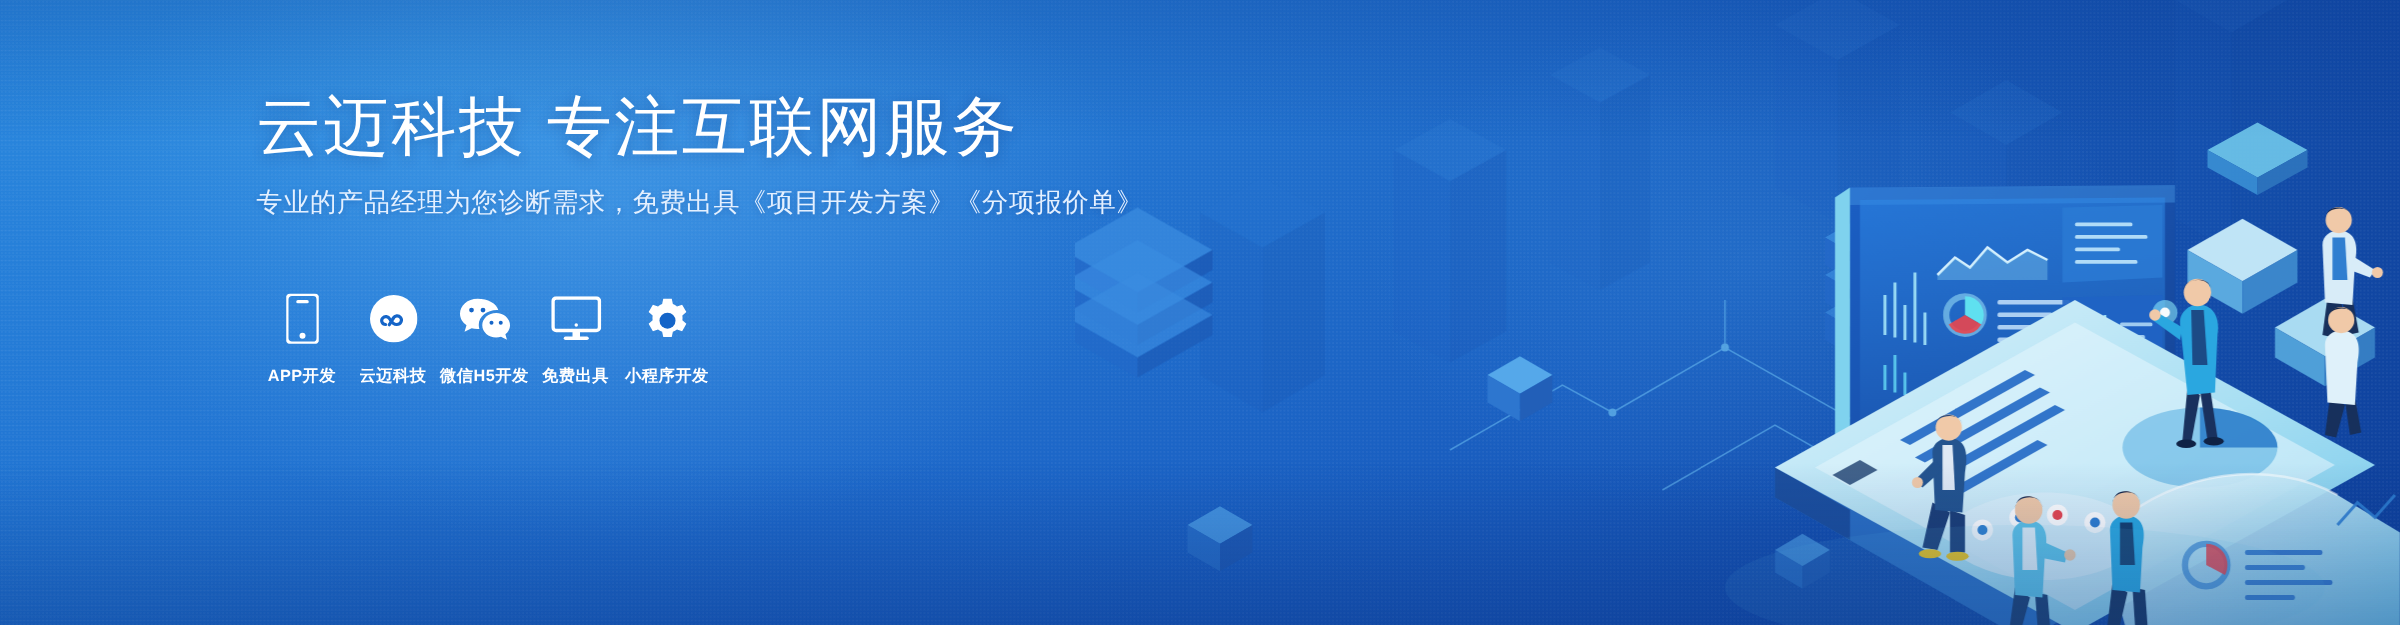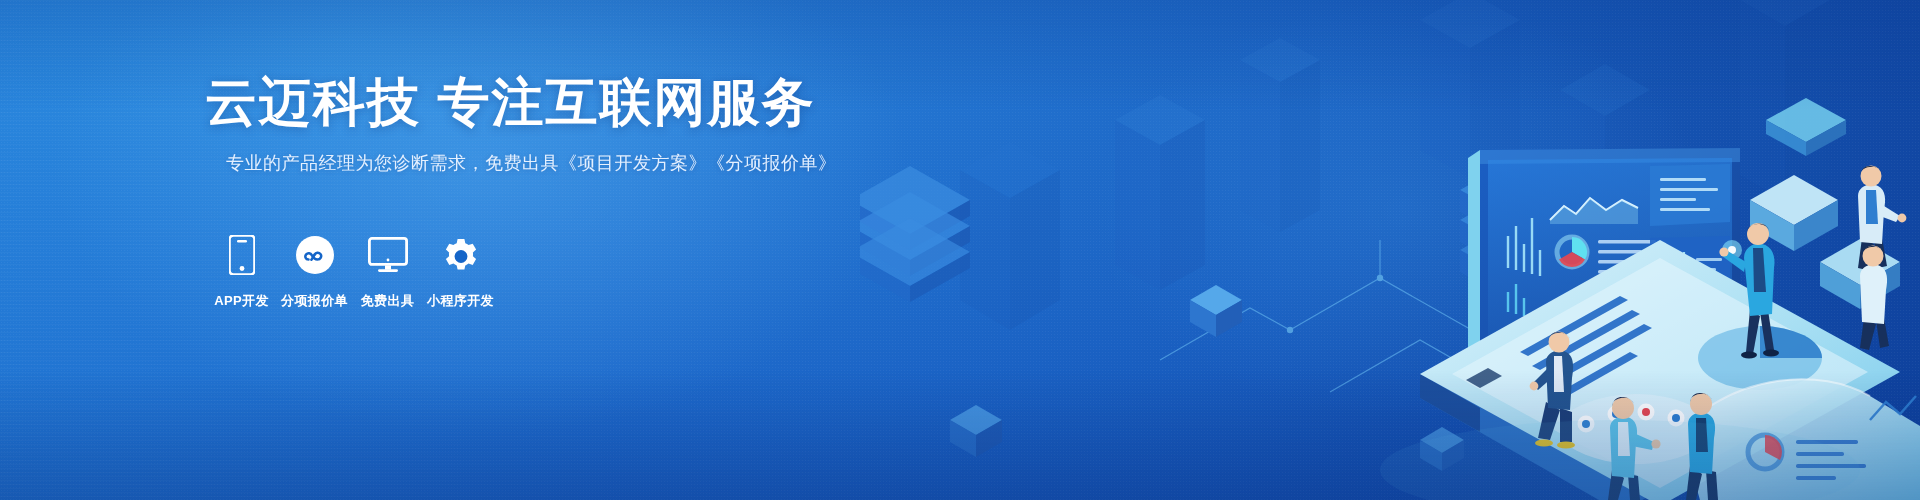--- a/index.html
+++ b/index.html
@@ -51,31 +51,30 @@
     position:absolute; inset:0;
     background:
       linear-gradient(180deg, rgba(10,55,140,0.22) 0%, rgba(0,0,0,0) 22%, rgba(0,0,0,0) 74%, rgba(8,45,120,0.30) 100%);
   }
 
   
   .copy { position:absolute; left:205px; top:0; width:720px; height:100%; }
 
   .headline {
     position:absolute; top:72px; left:0;
-    font-size:52px; font-weight:bold; color:#ffffff;
+    font-size:52px; font-weight:normal; color:#ffffff;
     letter-spacing:2px; line-height:1.16;
     text-shadow:0 2px 10px rgba(6,40,110,.30);
     white-space:nowrap;
   }
   .sub { position:absolute; left:0; top:146px; width:700px; }
   .sub-line {
-    font-size:18px; color:#e4f0ff; line-height:34px;
+    font-size:21px; color:#e4f0ff; line-height:34px;
     letter-spacing:.5px; white-space:nowrap;
     text-shadow:0 1px 5px rgba(6,40,110,.22);
-    margin-left:21px;
   }
 
   
   .services {
     position:absolute; left:0; top:232px;
     display:flex; align-items:flex-end; gap:0;
   }
   .svc {
     display:flex; flex-direction:column; align-items:center;
     width:73px;
@@ -483,23 +482,36 @@
       </div>
 
       <div class="svc">
         <div class="svc-ico">
           <svg width="38" height="38" viewBox="0 0 38 38">
             <circle cx="19" cy="19" r="19" fill="#fff"></circle>
             <path d="M12.5,23.6 C9.6,23.6 8.4,20.4 10.2,18.4 C11.8,16.6 14.6,17.0 15.8,19.2 C17.0,21.4 18.6,23.6 21.4,23.6 C24.6,23.6 26.2,20.2 24.4,18.0 C22.8,16.0 19.8,16.4 18.6,18.6" fill="none" stroke="#1565c8" stroke-width="2.5" stroke-linecap="round"></path>
             <path d="M18.6,18.6 C17.6,20.4 16.6,22.2 15.4,23.8" fill="none" stroke="#1565c8" stroke-width="2.5" stroke-linecap="round"></path>
           </svg>
         </div>
-        <div class="svc-label">分项报价单</div>
+        <div class="svc-label">云迈科技</div>
       </div>
 
+      <div class="svc">
+        <div class="svc-ico">
+          <svg width="42" height="36" viewBox="0 0 42 36">
+            <path d="M15,2 C7,2 1,7.4 1,14 C1,17.7 3,21 6.2,23.1 L4.6,28.4 L10.3,25.6 C11.8,26 13.4,26.2 15,26.2 C15.5,26.2 16,26.2 16.5,26.1 C16.2,25.1 16,24 16,22.9 C16,16.2 22.6,11 30.5,11 C30.9,11 31.3,11 31.7,11.1 C30.2,5.8 23.3,2 15,2 Z" fill="#fff"></path>
+            <circle cx="10.2" cy="11" r="1.9" fill="#1565c8"></circle>
+            <circle cx="19.4" cy="11" r="1.9" fill="#1565c8"></circle>
+            <path d="M41,23.2 C41,17.8 36,13.4 29.9,13.4 C23.8,13.4 18.8,17.8 18.8,23.2 C18.8,28.6 23.8,33 29.9,33 C31.3,33 32.6,32.8 33.8,32.4 L38.6,34.8 L37.3,30.4 C39.6,28.6 41,26.1 41,23.2 Z" fill="#fff"></path>
+            <circle cx="26.2" cy="21.2" r="1.6" fill="#1565c8"></circle>
+            <circle cx="33.6" cy="21.2" r="1.6" fill="#1565c8"></circle>
+          </svg>
+        </div>
+        <div class="svc-label">微信H5开发</div>
+      </div>
 
       <div class="svc">
         <div class="svc-ico">
           <svg width="40" height="36" viewBox="0 0 40 36">
             <rect x="1.4" y="1.4" width="37.2" height="26" rx="2.6" ry="2.6" fill="none" stroke="#fff" stroke-width="2.8"></rect>
             <circle cx="20" cy="23" r="1.4" fill="#fff"></circle>
             <rect x="17" y="28.4" width="6" height="4.2" fill="#fff"></rect>
             <rect x="10" y="32.2" width="20" height="2.8" rx="1.4" fill="#fff"></rect>
           </svg>
         </div>

